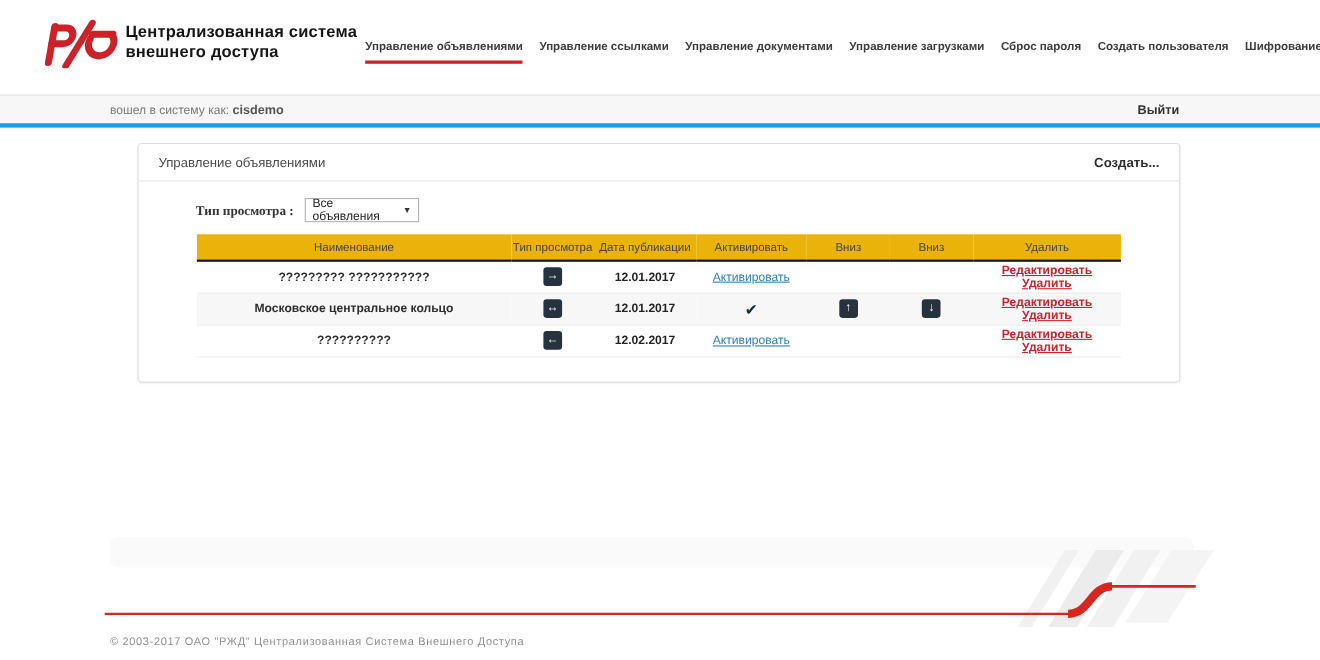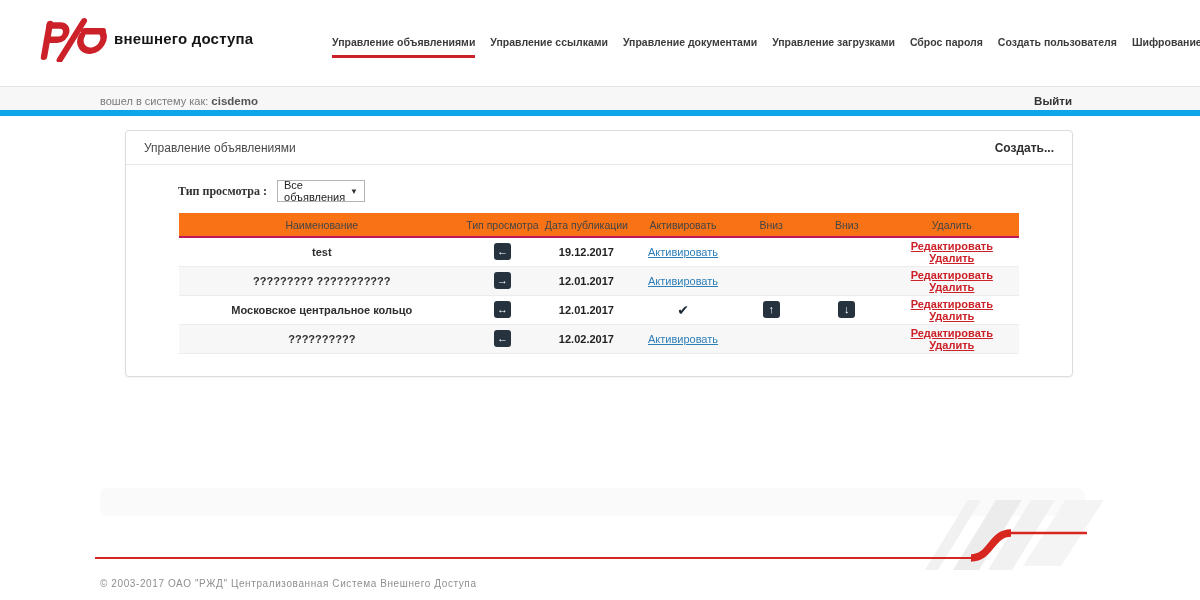--- a/index.html
+++ b/index.html
@@ -16,51 +16,51 @@
   .org-title { margin-left:6px; font-size:15px; font-weight:bold; color:#151515; line-height:1.22; letter-spacing:.2px; }
   .nav { position:absolute; left:332px; top:36px; display:flex; gap:15px; white-space:nowrap; }
   .nav-item {
     font-size:10.5px; font-weight:bold; color:#3c3c3c; text-decoration:none;
     padding-bottom:7px; border-bottom:3px solid transparent; cursor:pointer;
   }
   .nav-item.active { border-bottom-color:var(--red); }
   
   .user-bar {
     position:absolute; left:0; top:86px; width:1200px; height:30px;
-    background:#f7f7f7; border-top:1px solid #e4e4e4; border-bottom:6px solid #0ea5e9;
+    background:#f7f7f7; border-top:1px solid #e4e4e4; border-bottom:4px solid #0ea5e9;
   }
   .user-info { position:absolute; left:100px; top:0; line-height:28px; font-size:11px; color:#7a7a7a; }
   .user-info b { color:#555; font-size:11.5px; }
   .logout-link { position:absolute; right:128px; top:0; line-height:28px; font-size:11.5px; font-weight:bold; color:#333; text-decoration:none; cursor:pointer; }
   
   .panel {
     position:absolute; left:125px; top:130px; width:948px;
     background:#fff; border:1px solid #dcdcdc; border-radius:4px;
     box-shadow:0 1px 2px rgba(0,0,0,.05); padding-bottom:22px;
   }
   .panel-header {
     height:34px; border-bottom:1px solid #e7e7e7; display:flex;
     align-items:center; justify-content:space-between; padding:0 18px 0 18px;
   }
   .panel-title { font-size:12px; color:#4a4a4a; }
   .create-link { font-size:12px; font-weight:bold; color:#2f2f2f; text-decoration:none; cursor:pointer; }
   .filter-row { margin:15px 0 11px 52px; display:flex; align-items:center; }
   .filter-label { font-size:12px; font-weight:bold; color:#333;font-family:Liberation Serif, serif; }
   .select-box {
-    margin-left:10px; width:88px; height:22px; border:1px solid #b3b3b3; background:#fff;
+    margin-left:10px; width:104px; height:22px; border:1px solid #b3b3b3; background:#fff;
     display:inline-flex; align-items:center; justify-content:space-between;
     padding:0 6px; font-size:11px; color:#222; cursor:pointer;
   }
   .select-arrow { font-size:8px; color:#333; }
   
   .table-wrap { margin:0 53px; }
   table { width:100%; border-collapse:collapse; table-layout:fixed; }
   thead th {
-    background:#f97316; height:24px; font-size:10.5px; font-weight:normal; color:#444;
-    text-align:center; border-bottom:2px solid #be185d;
+    background:#eab308; height:24px; font-size:10.5px; font-weight:normal; color:#444;
+    text-align:center; border-bottom:2px solid #0f172a;
   }
   tbody td { height:29px; text-align:center; font-size:11px; color:#333; border-bottom:1px solid #ececec; }
   tbody tr:nth-child(even) { background:#f7f7f7; }
   .c-name { font-weight:bold; color:#2e2e2e; }
   .c-date span { font-weight:bold; color:#222; font-size:11px; }
   .sq {
     display:inline-flex; width:17px; height:17px; background:var(--icon-dark);
     border-radius:3px; color:#fff; align-items:center; justify-content:center;
     font-size:11px; line-height:1; vertical-align:middle;
   }
@@ -81,20 +81,21 @@
     <svg class="logo-svg" width="74" height="46" viewBox="0 0 104 62">
       <g fill="none" stroke="#cc2128" stroke-width="9" stroke-linecap="round" stroke-linejoin="round" transform="skewX(-10) translate(14,2)">
         <path d="M10 54 L10 8"></path>
         <path d="M10 10 h15 a10 10 0 0 1 0 20 h-15"></path>
         <path d="M33 58 L57 4"></path>
         <path d="M60 18 h26"></path>
         <path d="M86 20 a16 16 0 1 1 -28 4"></path>
       </g>
     </svg>
     <div class="org-title">
+      <div>Централизованная система</div>
       <div>внешнего доступа</div>
     </div>
   </div>
   <div class="nav">
       <a class="nav-item active" href="#">Управление объявлениями</a>
       <a class="nav-item" href="#">Управление ссылками</a>
       <a class="nav-item" href="#">Управление документами</a>
       <a class="nav-item" href="#">Управление загрузками</a>
       <a class="nav-item" href="#">Сброс пароля</a>
       <a class="nav-item" href="#">Создать пользователя</a>
@@ -141,32 +142,20 @@
           <th>Тип просмотра</th>
           <th>Дата публикации</th>
           <th>Активировать</th>
           <th>Вниз</th>
           <th>Вниз</th>
           <th>Удалить</th>
         </tr>
       </thead>
       <tbody>
           <tr>
-    <td class="c-name"><span>test</span></td>
-    <td><span class="sq">←</span></td>
-    <td class="c-date"><span>19.12.2017</span></td>
-    <td><a class="blue-link" href="#">Активировать</a></td>
-    <td></td>
-    <td></td>
-    <td class="c-actions">
-      <a class="red-link" href="#">Редактировать</a>
-      <a class="red-link" href="#">Удалить</a>
-    </td>
-  </tr>
-          <tr>
     <td class="c-name"><span>????????? ???????????</span></td>
     <td><span class="sq">→</span></td>
     <td class="c-date"><span>12.01.2017</span></td>
     <td><a class="blue-link" href="#">Активировать</a></td>
     <td></td>
     <td></td>
     <td class="c-actions">
       <a class="red-link" href="#">Редактировать</a>
       <a class="red-link" href="#">Удалить</a>
     </td>

